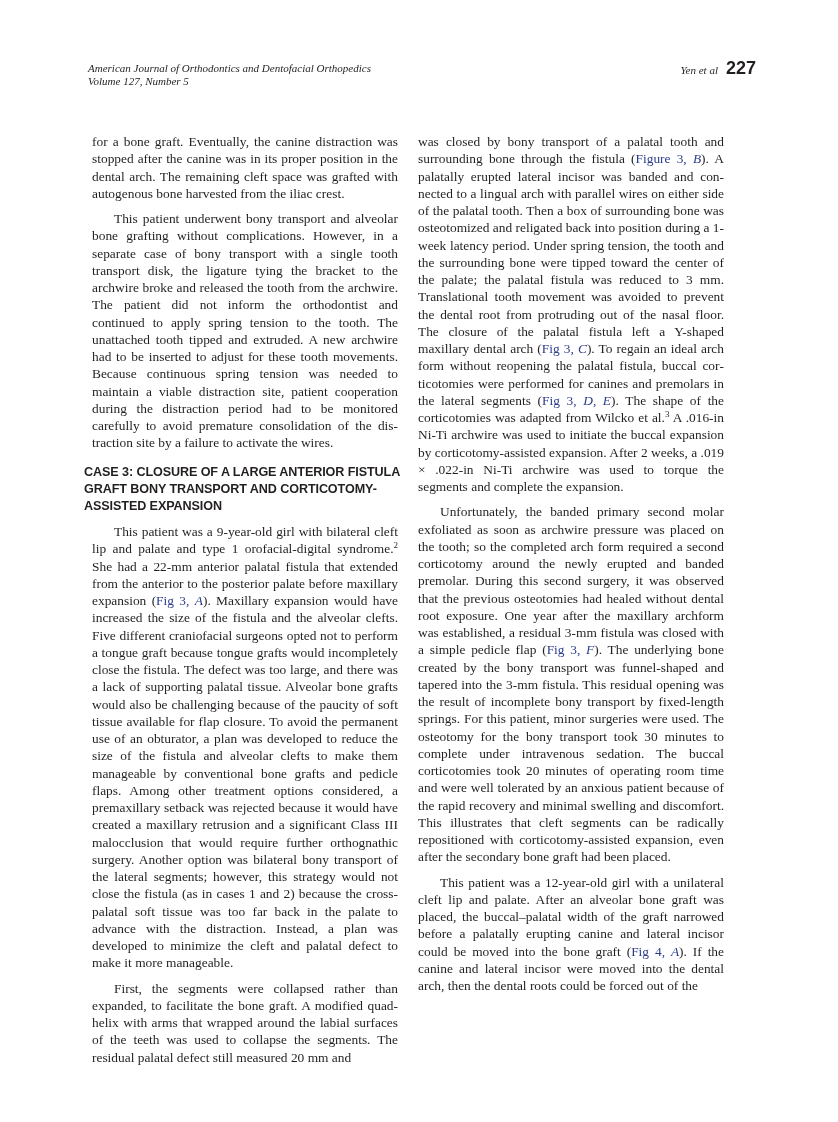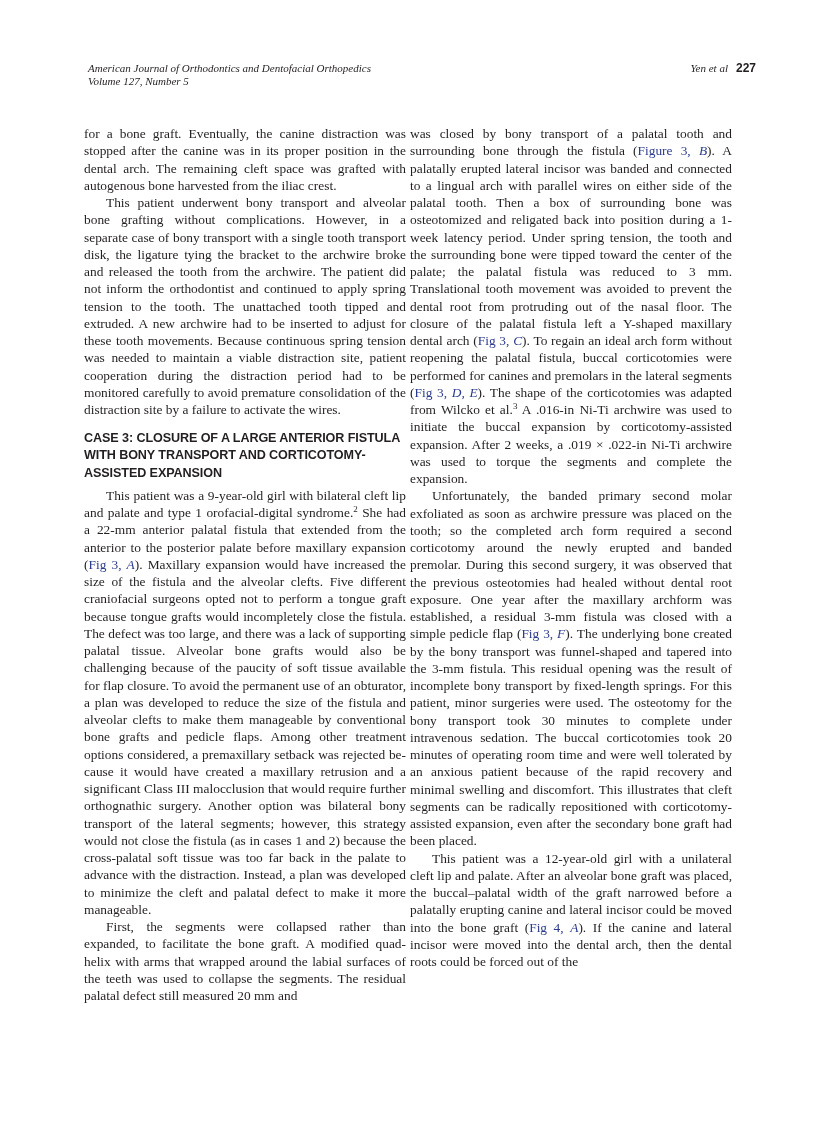--- a/index.html
+++ b/index.html
@@ -1,24 +1,24 @@
 <!DOCTYPE html>
 <html><head>
 <meta charset="utf-8">
 <style>
   html, body { margin: 0; padding: 0; background: #ffffff; }
   body { width: 838px; height: 1122px; position: relative; overflow: hidden; color: #231f20; }
   .header { position: absolute; left: 84px; top: 62px; width: 672px; font-family: "Liberation Serif", serif; font-style: italic; font-size: 11px; line-height: 13px; }
   .header .left { position: absolute; left: 4px; top: 0; }
   .header .right { position: absolute; right: 0; top: 0; }
-  .header .pg { font-family: "Liberation Sans", sans-serif; font-style: normal; font-weight: bold; font-size: 12px; margin-left: 8px; }
+  .header .pg { font-family: "Liberation Sans", sans-serif; font-style: normal; font-weight: bold; font-size: 18px; margin-left: 8px; }
   .col { position: absolute; top: 125px; width: 322px; font-family: "Liberation Serif", serif; font-size: 13.4px; line-height: 17.25px; text-align: justify; hyphens: manual; }
   .col.left { left: 84px; }
   .col.right { left: 410px; }
-  p { margin: 0; }
+  p { margin: 8px; }
   p.indent { text-indent: 22px; }
   h2 { font-family: "Liberation Sans", sans-serif; font-weight: bold; font-size: 12.6px; line-height: 17.2px; margin: 0; text-align: left; letter-spacing: -0.1px; }
   .gap-before { margin-top: 12px; }
   .gap-after { margin-bottom: 5px; }
   a.ref { color: #2a3a8c; text-decoration: none; }
   sup { font-size: 9px; line-height: 0; vertical-align: 5px; }
   .it { font-style: italic; }
 </style>
 </head>
 <body>
@@ -29,21 +29,21 @@
     <div>Volume 127, Number 5</div>
   </div>
   <div class="right">
     <span>Yen et al</span><span class="pg">227</span>
   </div>
 </div>
 
 <div class="col left">
   <p>for a bone graft. Eventually, the canine distraction was stopped after the canine was in its proper position in the dental arch. The remaining cleft space was grafted with autogenous bone harvested from the iliac crest.</p>
   <p class="indent">This patient underwent bony transport and alveolar bone grafting without complications. However, in a separate case of bony transport with a single tooth transport disk, the ligature tying the bracket to the archwire broke and released the tooth from the arch­wire. The patient did not inform the orthodontist and continued to apply spring tension to the tooth. The unattached tooth tipped and extruded. A new archwire had to be inserted to adjust for these tooth movements. Because continuous spring tension was needed to maintain a viable distraction site, patient cooperation during the distraction period had to be monitored carefully to avoid premature consolidation of the dis­traction site by a failure to activate the wires.</p>
-  <h2 class="gap-before gap-after">CASE 3: CLOSURE OF A LARGE ANTERIOR FISTULA WITH BONY TRANSPORT AND CORTICOTOMY-ASSISTED EXPANSION</h2>
+  <h2 class="gap-before gap-after">CASE 3: CLOSURE OF A LARGE ANTERIOR FISTULA GRAFT BONY TRANSPORT AND CORTICOTOMY-ASSISTED EXPANSION</h2>
   <p class="indent"><span>This patient was a 9-year-old girl with bilateral cleft lip and palate and type 1 orofacial-digital syndrome.</span><sup>2</sup><span> She had a 22-mm anterior palatal fistula that extended from the anterior to the posterior palate before maxil­lary expansion (</span><a class="ref"><span>Fig 3, </span><span class="it">A</span></a><span>). Maxillary expansion would have increased the size of the fistula and the alveolar clefts. Five different craniofacial surgeons opted not to perform a tongue graft because tongue grafts would incompletely close the fistula. The defect was too large, and there was a lack of supporting palatal tissue. Alveolar bone grafts would also be challenging because of the paucity of soft tissue available for flap closure. To avoid the permanent use of an obturator, a plan was developed to reduce the size of the fistula and alveolar clefts to make them manageable by conventional bone grafts and pedicle flaps. Among other treatment options considered, a premaxillary setback was rejected be­cause it would have created a maxillary retrusion and a significant Class III malocclusion that would require further orthognathic surgery. Another option was bilat­eral bony transport of the lateral segments; however, this strategy would not close the fistula (as in cases 1 and 2) because the cross-palatal soft tissue was too far back in the palate to advance with the distraction. Instead, a plan was developed to minimize the cleft and palatal defect to make it more manageable.</span></p>
   <p class="indent">First, the segments were collapsed rather than expanded, to facilitate the bone graft. A modified quad-helix with arms that wrapped around the labial surfaces of the teeth was used to collapse the segments. The residual palatal defect still measured 20 mm and</p>
 </div>
 
 <div class="col right">
   <p><span>was closed by bony transport of a palatal tooth and surrounding bone through the fistula (</span><a class="ref"><span>Figure 3, </span><span class="it">B</span></a><span>). A palatally erupted lateral incisor was banded and con­nected to a lingual arch with parallel wires on either side of the palatal tooth. Then a box of surrounding bone was osteotomized and religated back into position during a 1-week latency period. Under spring tension, the tooth and the surrounding bone were tipped toward the center of the palate; the palatal fistula was reduced to 3 mm. Translational tooth movement was avoided to prevent the dental root from protruding out of the nasal floor. The closure of the palatal fistula left a Y-shaped maxillary dental arch (</span><a class="ref"><span>Fig 3, </span><span class="it">C</span></a><span>). To regain an ideal arch form without reopening the palatal fistula, buccal cor­ticotomies were performed for canines and premolars in the lateral segments (</span><a class="ref"><span>Fig 3, </span><span class="it">D, E</span></a><span>). The shape of the corticotomies was adapted from Wilcko et al.</span><sup>3</sup><span> A .016-in Ni-Ti archwire was used to initiate the buccal expansion by corticotomy-assisted expansion. After 2 weeks, a .019 × .022-in Ni-Ti archwire was used to torque the segments and complete the expansion.</span></p>
   <p class="indent"><span>Unfortunately, the banded primary second molar exfoliated as soon as archwire pressure was placed on the tooth; so the completed arch form required a second corticotomy around the newly erupted and banded premolar. During this second surgery, it was observed that the previous osteotomies had healed without dental root exposure. One year after the maxillary archform was established, a residual 3-mm fistula was closed with a simple pedicle flap (</span><a class="ref"><span>Fig 3, </span><span class="it">F</span></a><span>). The underlying bone created by the bony transport was funnel-shaped and tapered into the 3-mm fistula. This residual opening was the result of incomplete bony transport by fixed-length springs. For this patient, minor surgeries were used. The osteotomy for the bony transport took 30 minutes to complete under intravenous sedation. The buccal corticotomies took 20 minutes of operating room time and were well tolerated by an anxious patient because of the rapid recovery and minimal swelling and discomfort. This illustrates that cleft segments can be radically repositioned with corti­cotomy-assisted expansion, even after the secondary bone graft had been placed.</span></p>
   <p class="indent"><span>This patient was a 12-year-old girl with a unilateral cleft lip and palate. After an alveolar bone graft was placed, the buccal–palatal width of the graft narrowed before a palatally erupting canine and lateral incisor could be moved into the bone graft (</span><a class="ref"><span>Fig 4, </span><span class="it">A</span></a><span>). If the canine and lateral incisor were moved into the dental arch, then the dental roots could be forced out of the</span></p>
 </div>
 

